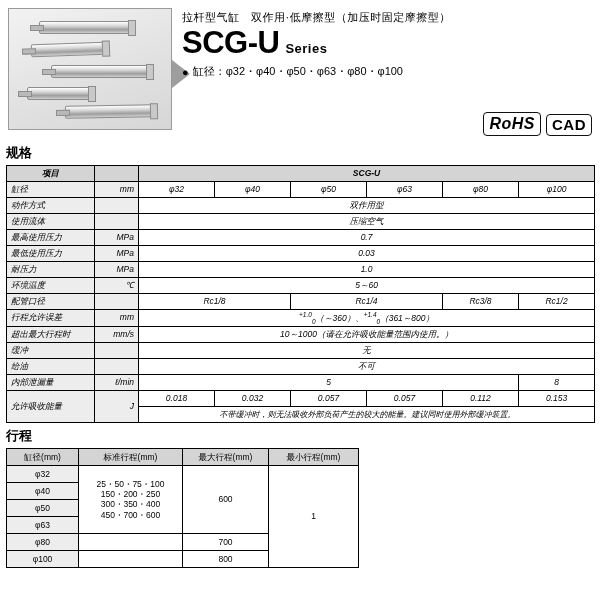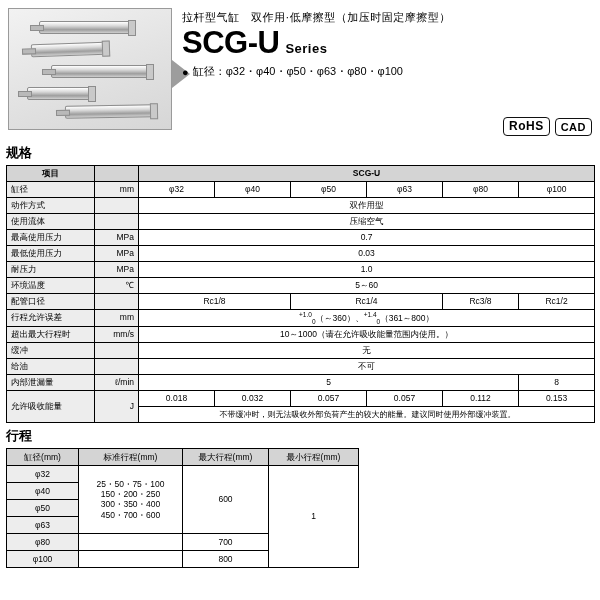--- a/index.html
+++ b/index.html
@@ -124,43 +124,44 @@
     right: 8px;
     bottom: 4px;
     display: flex;
     gap: 5px;
     align-items: flex-end;
   }
   .badge {
     border: 1.5px solid #111;
     border-radius: 4px;
     padding: 2px 5px;
-    font-size: 11px;
+    font-size: 15px;
     font-weight: bold;
     letter-spacing: 0.5px;
     line-height: 1.1;
   }
-  .badge.rohs { font-size: 12px; }
+  .badge.rohs { font-size: 16px; font-style: italic; }
 
   
   .section-title {
     font-size: 13px;
     font-weight: bold;
     margin: 4px 0 3px 6px;
   }
 
   
   table {
     border-collapse: collapse;
     font-size: 8.5px;
   }
   .spec-table {
     width: 588px;
     margin: 0 0 0 6px;
     table-layout: fixed;
+    font-style: italic;
   }
   .spec-table td, .spec-table th {
     border: 1px solid #000;
     padding: 1px 3px;
     text-align: center;
     height: 13px;
     line-height: 1.15;
     background: #ffffff;
   }
   .spec-table .hdr {

